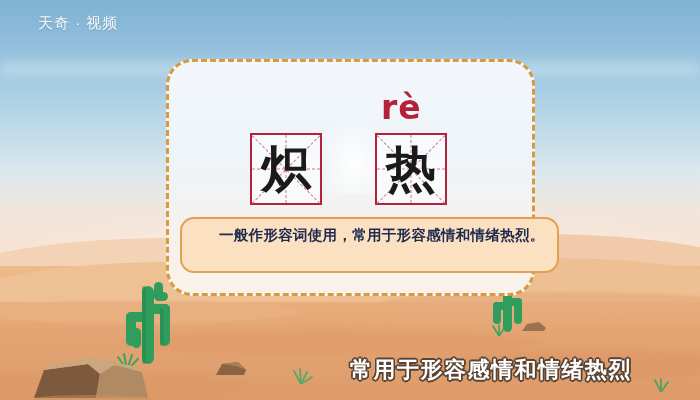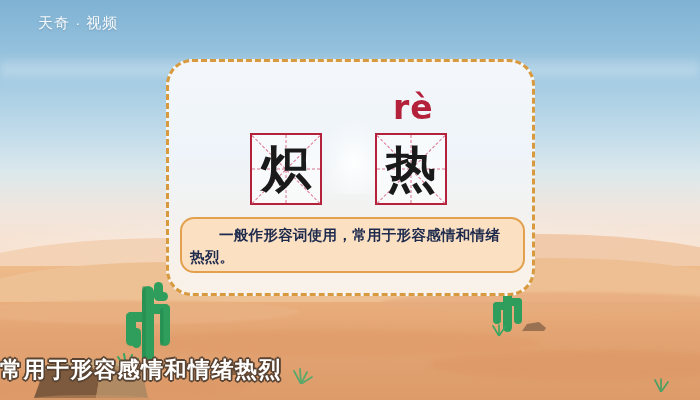--- a/index.html
+++ b/index.html
@@ -54,46 +54,46 @@
     border:3px dashed #d79a3f;border-radius:26px;
     background:linear-gradient(180deg,#f3f7fb 0%,#eef4f9 40%,#f6f1ec 78%,#faf2e9 100%);
     box-sizing:border-box;}
   .card-inner-glow{position:absolute;left:150px;top:56px;width:70px;height:76px;
     background:radial-gradient(ellipse at 50% 60%,rgba(255,255,255,.95),rgba(255,255,255,0) 72%);}
   
   .pinyin-row{position:absolute;left:0;top:26px;width:369px;height:44px;}
   .pinyin{position:absolute;color:#b4213a;font-size:33px;font-weight:700;
     font-family:"DejaVu Sans","Liberation Sans",sans-serif;letter-spacing:1px;}
   .pinyin-1{left:80px;top:0;}
-  .pinyin-2{left:224px;top:0;}
+  .pinyin-2{left:212px;top:0;}
   
   .tzg{position:absolute;width:72px;height:72px;border:2px solid #b4213a;
     background:rgba(255,255,255,.55);box-sizing:border-box;}
   .tzg-1{left:81px;top:71px;}
   .tzg-2{left:206px;top:71px;}
   .tzg .vline,.tzg .hline{position:absolute;background:transparent;}
   .tzg .vline{left:50%;top:0;width:0;height:100%;border-left:1px dashed #d9738c;transform:translateX(-.5px);}
   .tzg .hline{top:50%;left:0;height:0;width:100%;border-top:1px dashed #d9738c;transform:translateY(-.5px);}
   .tzg .d1,.tzg .d2{position:absolute;left:-14px;top:50%;width:96px;height:0;
     border-top:1px dashed #d9738c;transform-origin:50% 50%;}
   .tzg .d1{transform:rotate(45deg);}
   .tzg .d2{transform:rotate(-45deg);}
   .hanzi{position:absolute;left:0;top:0;width:100%;height:100%;
     display:flex;align-items:center;justify-content:center;
     font-size:50px;font-weight:700;color:#1a1a1a;line-height:1;
     font-family:"DejaVu Sans","Liberation Sans",sans-serif;}
   
-  .defbox{position:absolute;left:11px;top:155px;width:345px;height:56px;
+  .defbox{position:absolute;left:11px;top:155px;width:379px;height:56px;
     background:#fbe0c2;border:2px solid #e3a14f;border-radius:14px;
     box-sizing:border-box;padding:6px 10px 5px 8px;}
   .deftext{color:#1d2a4d;font-size:14.5px;line-height:1.5;font-weight:700;
     text-indent:2em;letter-spacing:.3px;
     font-family:"DejaVu Sans","Liberation Sans",sans-serif;}
   
-  .subtitle{position:absolute;left:0;top:355px;width:632px;text-align:left;
+  .subtitle{position:absolute;left:0;top:355px;width:632px;text-align:right;
     color:#ffffff;font-size:22px;font-weight:700;letter-spacing:1.5px;
     font-family:"DejaVu Sans","Liberation Sans",sans-serif;
     text-shadow:
       -1.4px -1.4px 0 #5a4433, 1.4px -1.4px 0 #5a4433,
       -1.4px  1.4px 0 #5a4433, 1.4px  1.4px 0 #5a4433,
        0 -1.6px 0 #5a4433, 0 1.6px 0 #5a4433,
       -1.6px 0 0 #5a4433, 1.6px 0 0 #5a4433;}
 </style>
 </head>
 <body>

